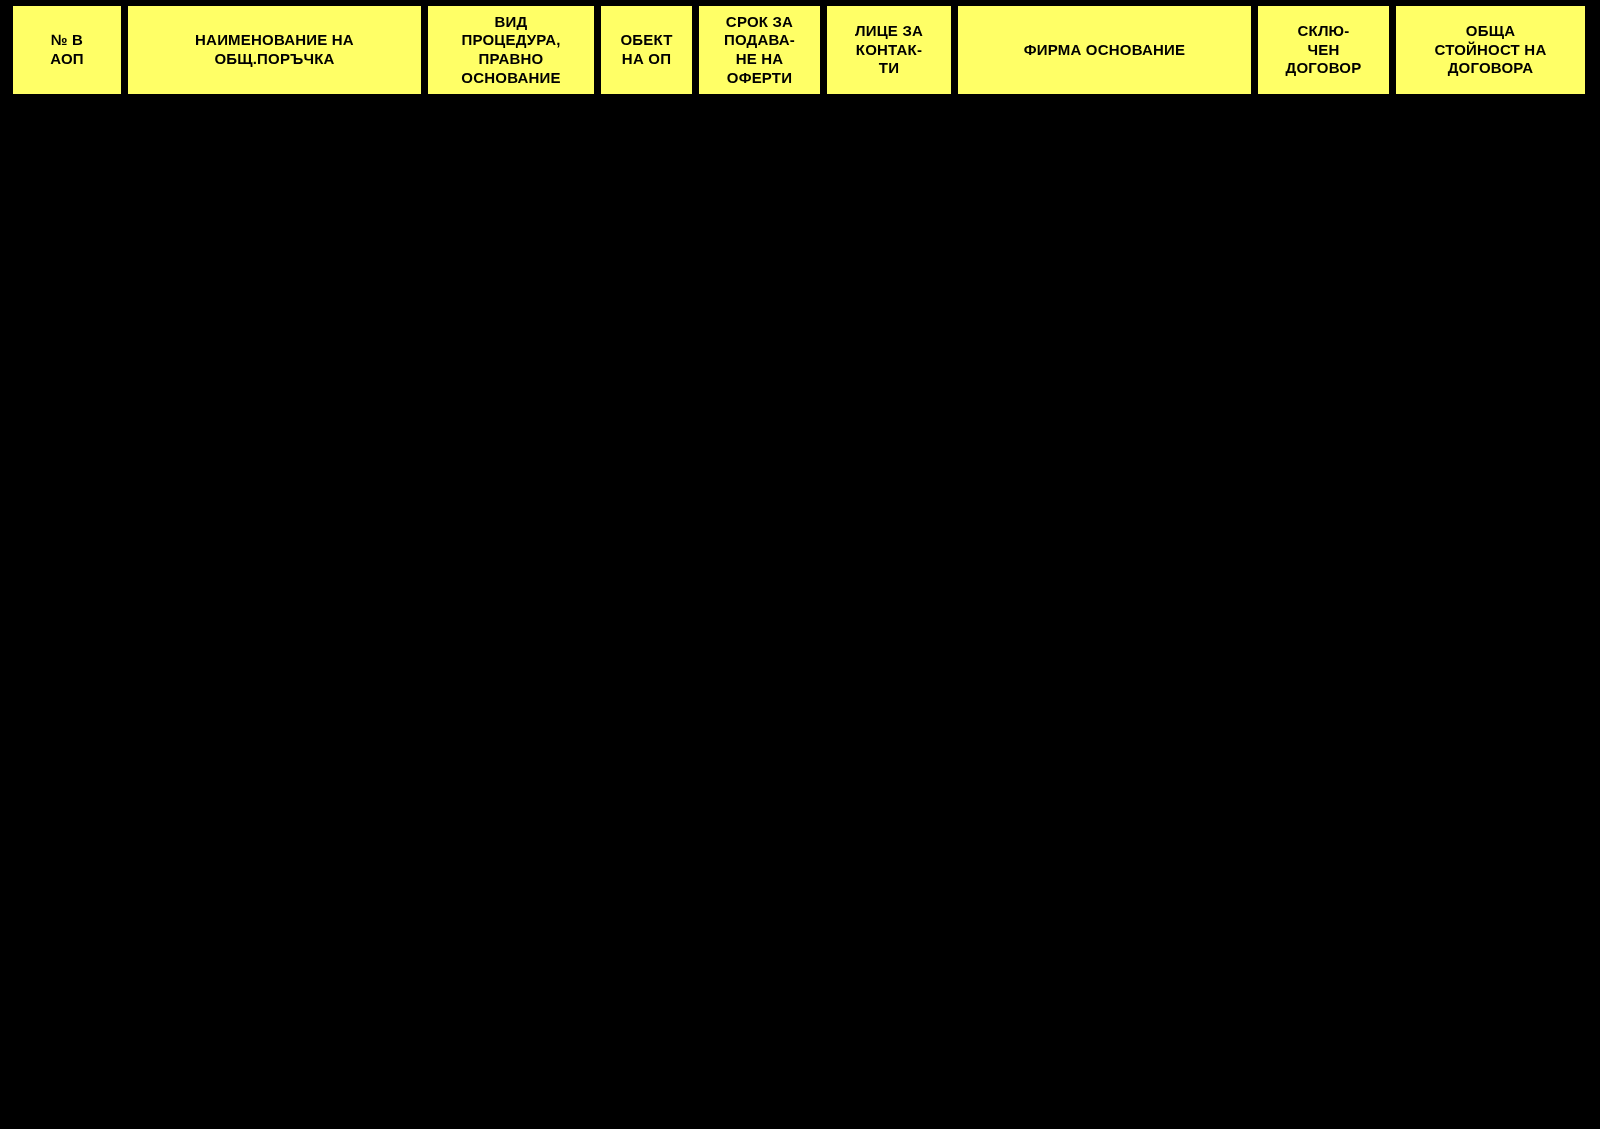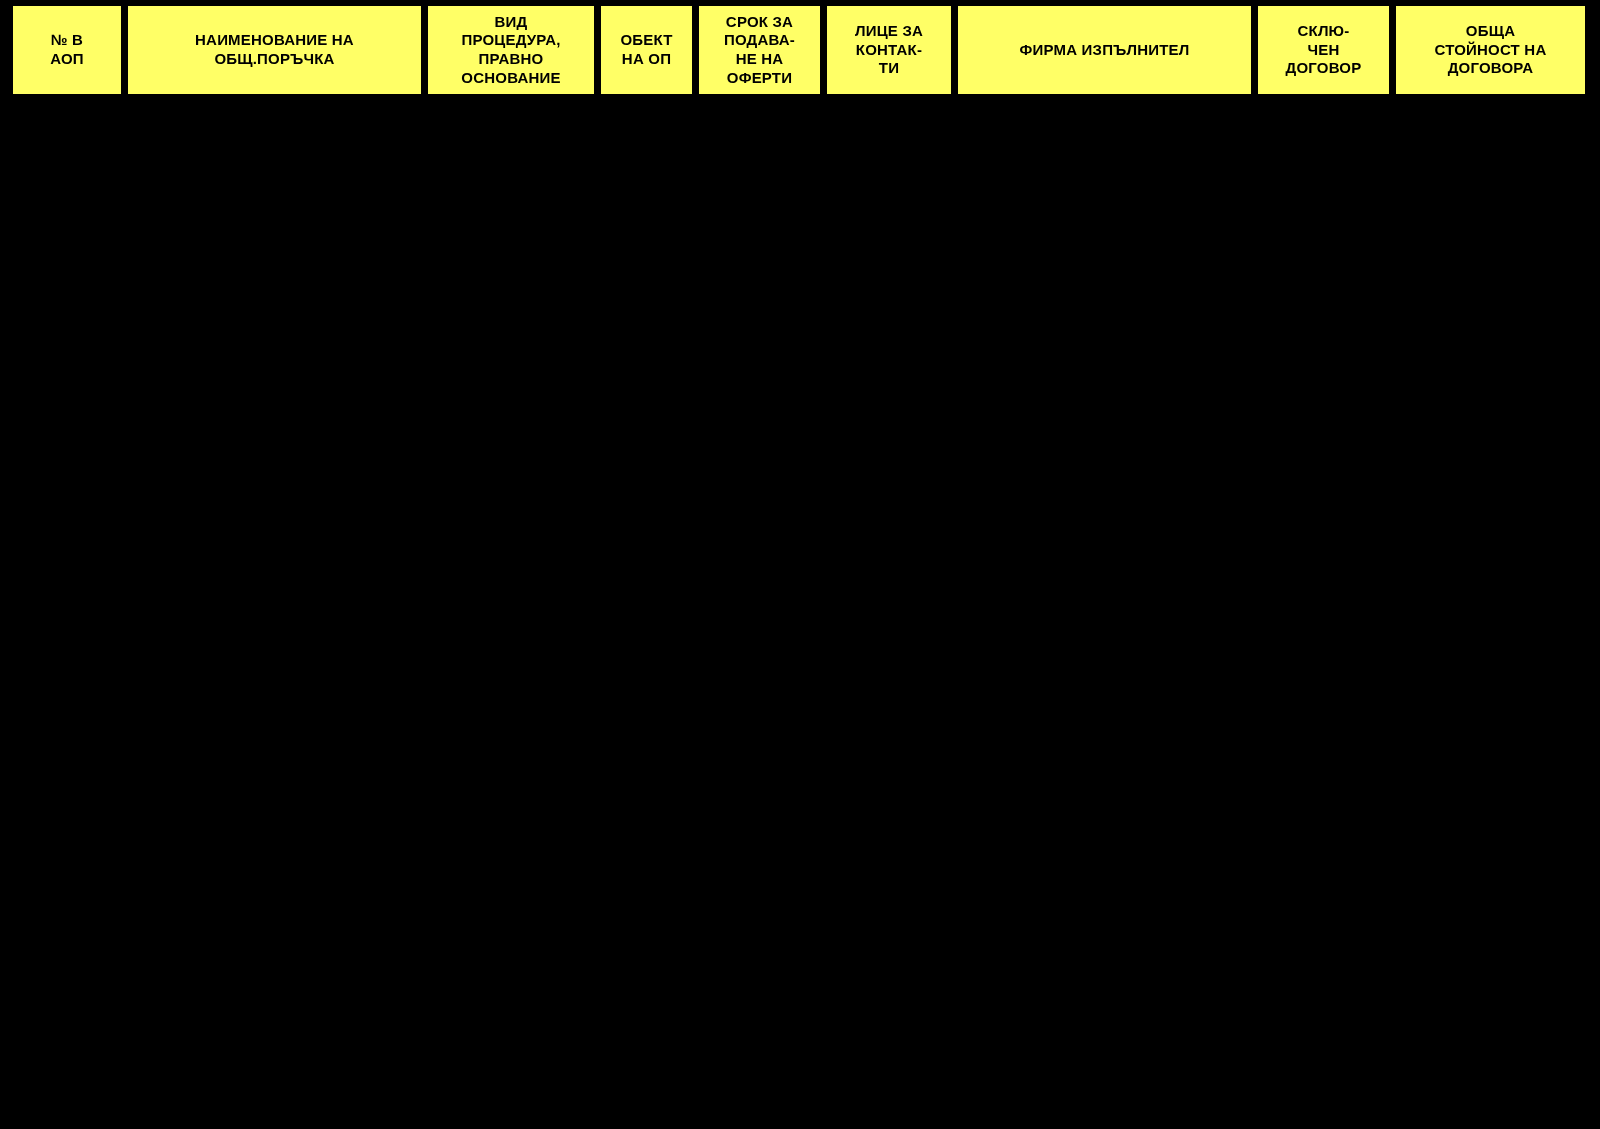--- a/index.html
+++ b/index.html
@@ -73,21 +73,21 @@
         <col style="width:193px">
       </colgroup>
       <thead>
         <tr>
           <th>№ В<br>АОП</th>
           <th>НАИМЕНОВАНИЕ НА<br>ОБЩ.ПОРЪЧКА</th>
           <th>ВИД<br>ПРОЦЕДУРА,<br>ПРАВНО<br>ОСНОВАНИЕ</th>
           <th>ОБЕКТ<br>НА ОП</th>
           <th>СРОК ЗА<br>ПОДАВА-<br>НЕ НА<br>ОФЕРТИ</th>
           <th>ЛИЦЕ ЗА<br>КОНТАК-<br>ТИ</th>
-          <th>ФИРМА ИЗПЪЛНИТЕЛ</th>
+          <th>ФИРМА ОСНОВАНИЕ</th>
           <th>СКЛЮ-<br>ЧЕН<br>ДОГОВОР</th>
           <th>ОБЩА<br>СТОЙНОСТ НА<br>ДОГОВОРА</th>
         </tr>
       </thead>
       <tbody></tbody>
     </table>
   </div>
 
   <div class="body-area"></div>
 

